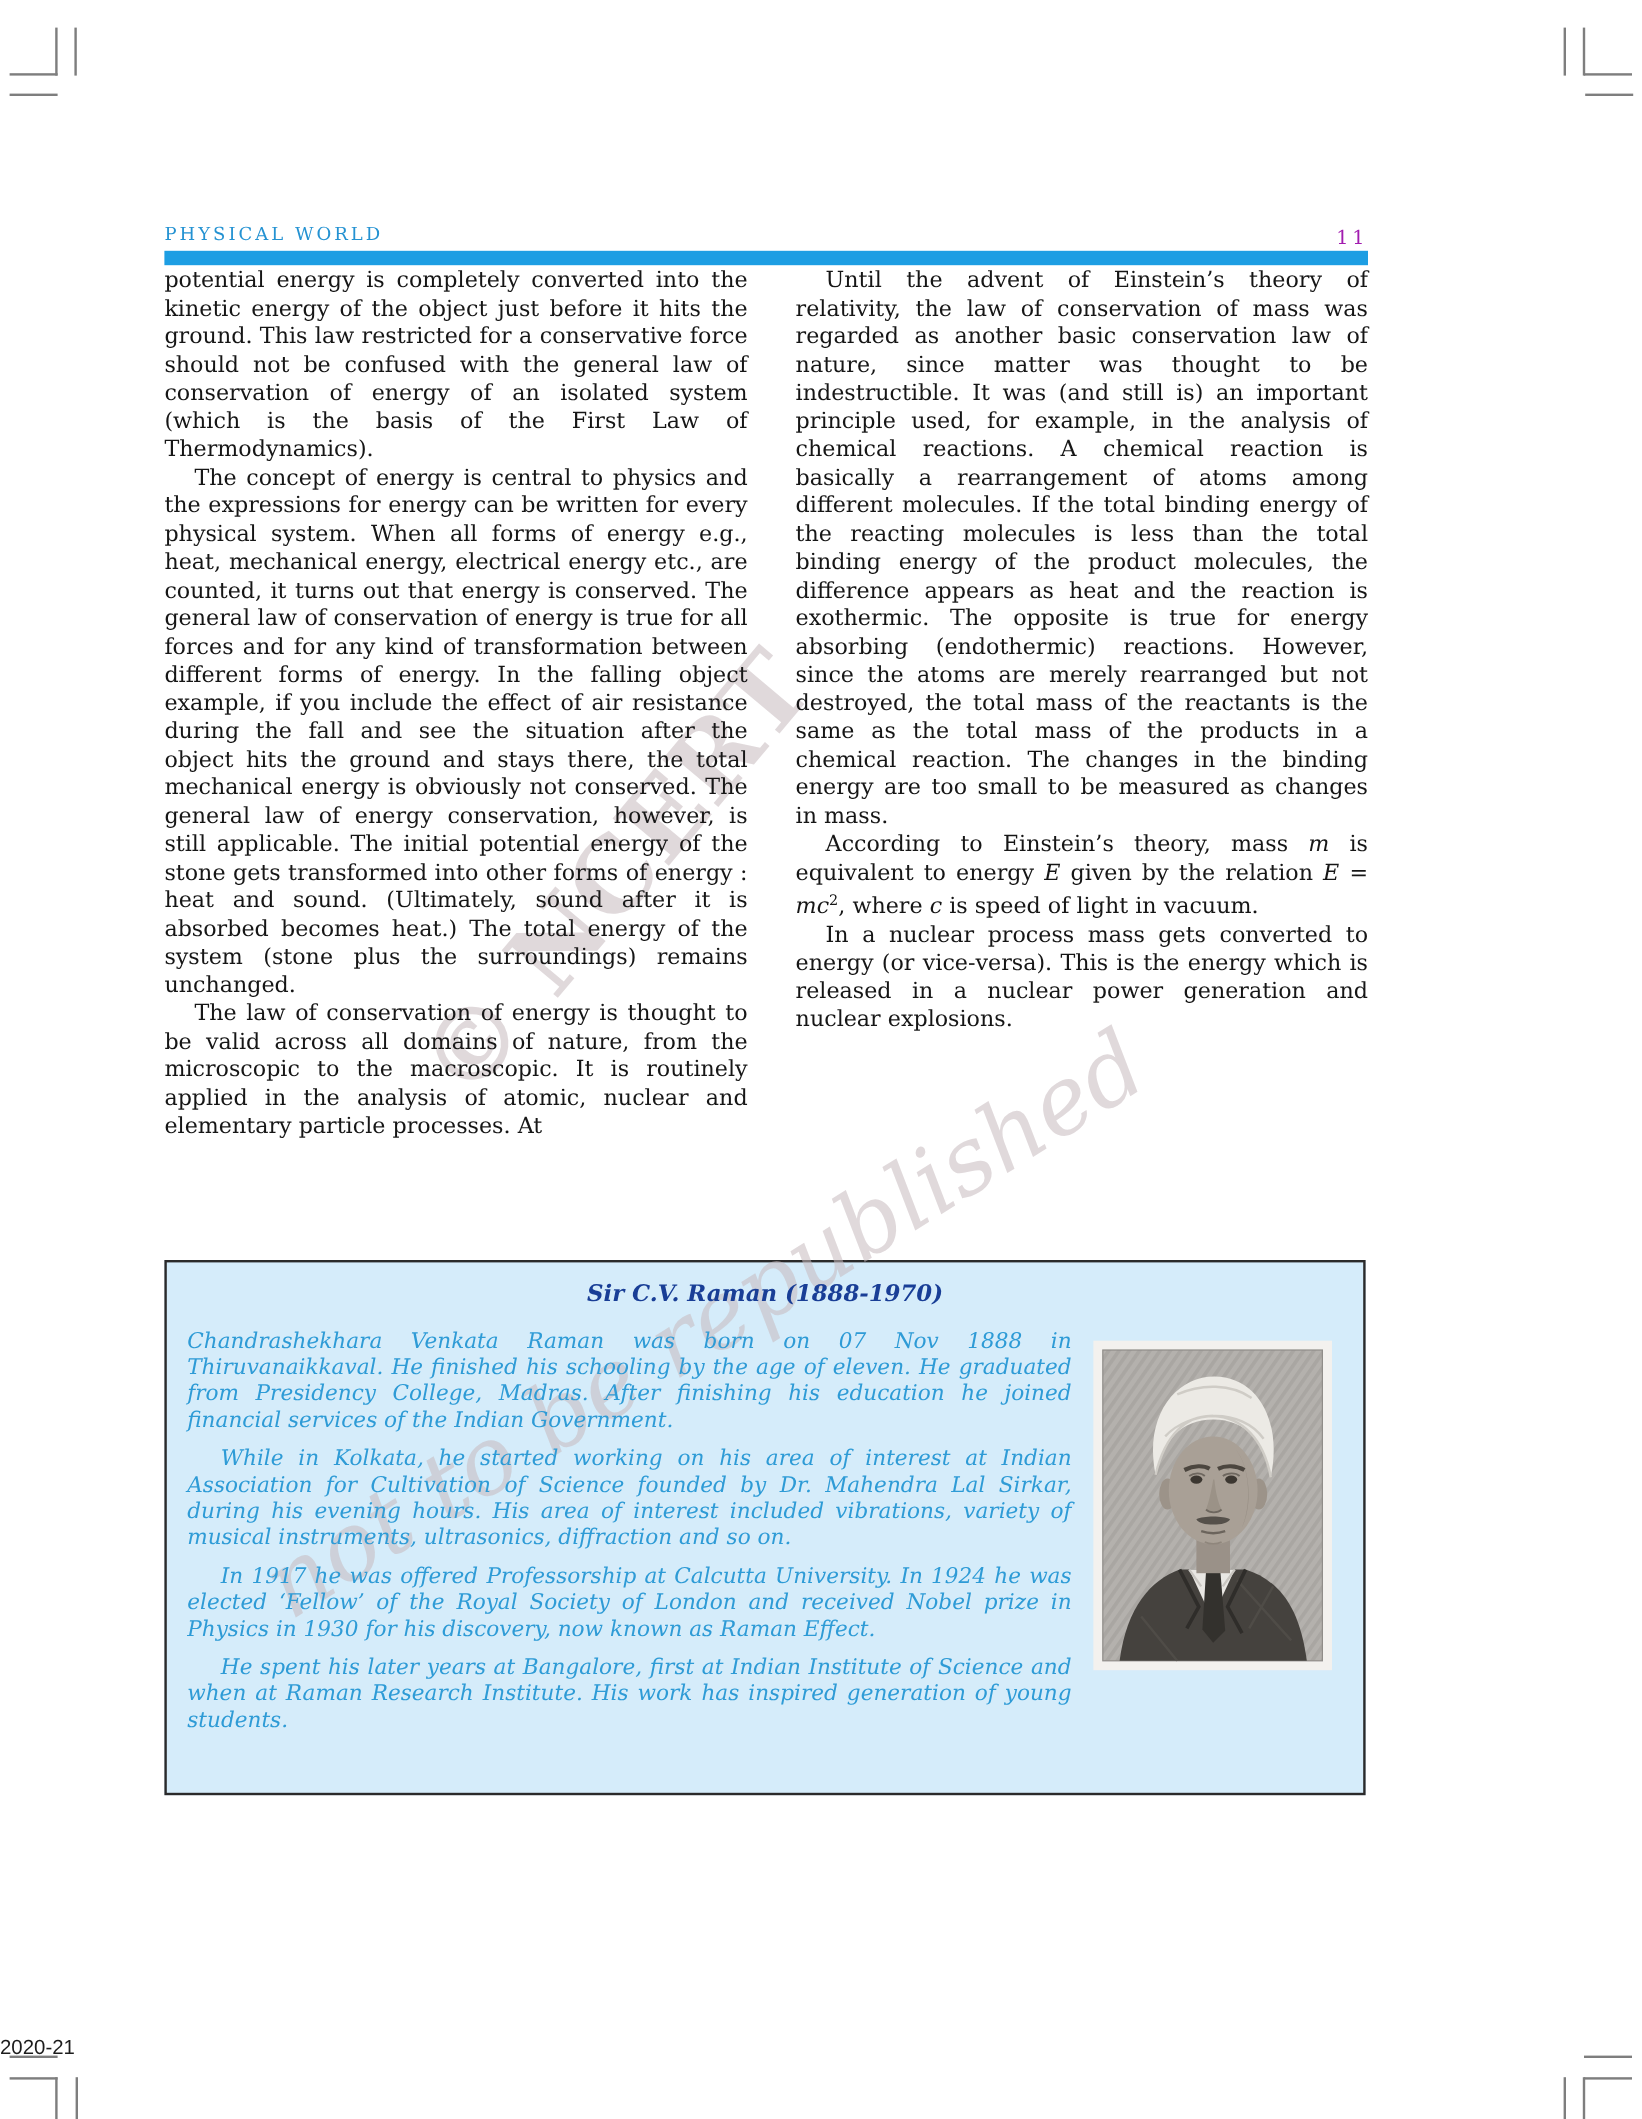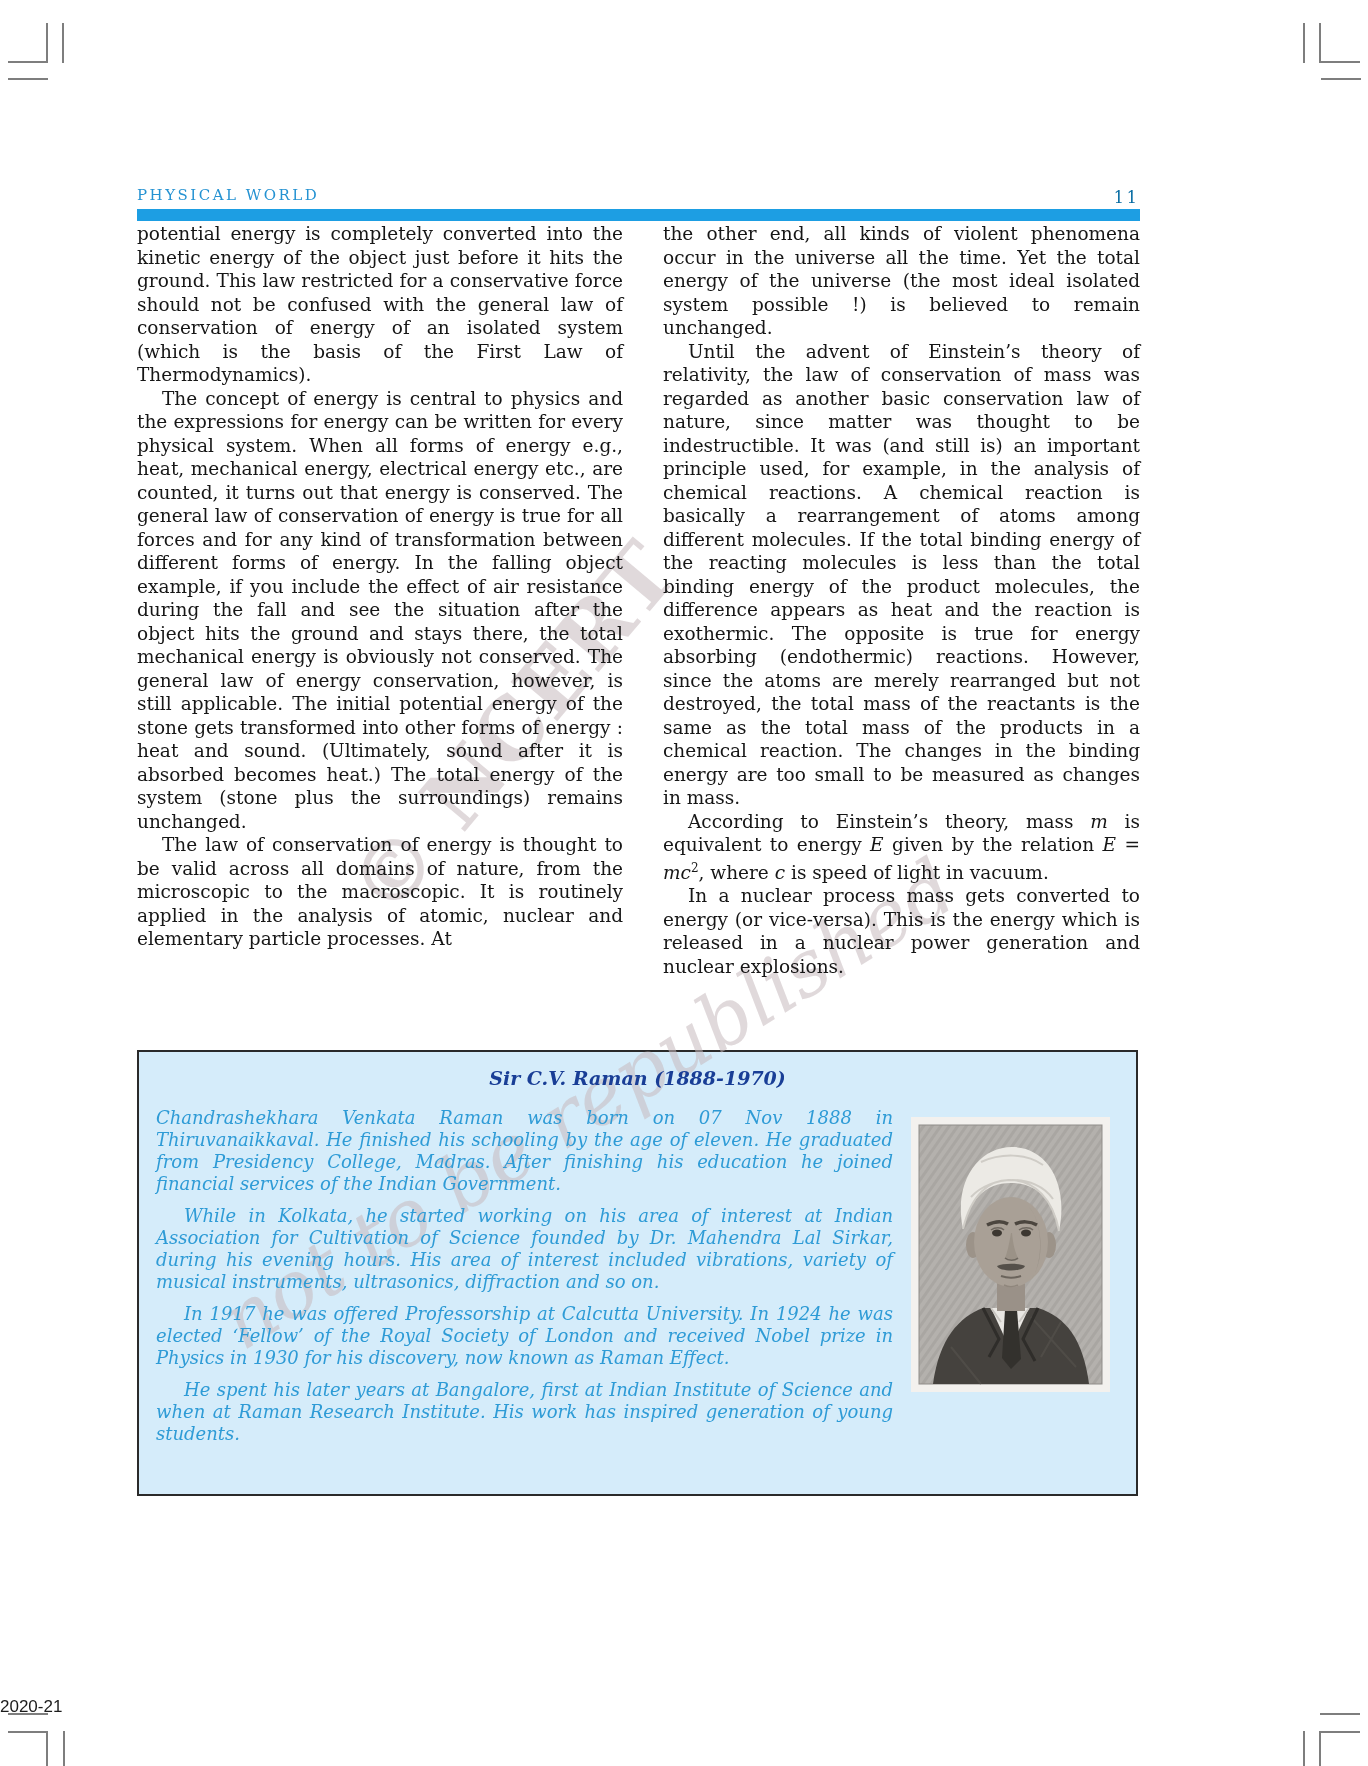--- a/index.html
+++ b/index.html
@@ -8,21 +8,21 @@
 
   
   .cm{position:absolute;background:#7e7e7e;}
   .cmh{width:40px;height:2px;}
   .cmv{width:2px;height:40px;}
 
   
   .runhead{position:absolute;left:137px;top:171px;font-size:15px;letter-spacing:2.5px;
            color:#2492d2;z-index:2;}
   .pagenum{position:absolute;left:1090px;top:173px;width:50px;text-align:right;font-size:16px;
-           letter-spacing:3px;color:#0369a1;z-index:2;}
+           letter-spacing:3px;color:#a21caf;z-index:2;}
   .rule{position:absolute;left:137px;top:194px;width:1003px;height:12px;background:#1d9ee3;}
 
   
   .col{position:absolute;top:207px;font-size:18.5px;line-height:23.5px;color:#161616;
        text-align:justify;z-index:2;}
   .col-left{left:137px;width:486px;}
   .col-right{left:663px;width:477px;}
   .col p{margin:0;}
   .col p.indent{text-indent:25px;}
   sup{font-size:0.65em;}
@@ -78,21 +78,20 @@
   <span class="runhead">PHYSICAL WORLD</span>
   <span class="pagenum">11</span>
   <div class="rule"></div>
 
   <div class="col col-left" id="col-left">
       <p class="para"><span>potential energy is completely converted into the kinetic energy of the object just before it hits the ground. This law restricted for a conservative force should not be confused with the general law of conservation of energy of an isolated system (which is the basis of the First Law of Thermodynamics).</span></p>
       <p class="para indent"><span>The concept of energy is central to physics and the expressions for energy can be written for every physical system. When all forms of energy e.g., heat, mechanical energy, electrical energy etc., are counted, it turns out that energy is conserved. The general law of conservation of energy is true for all forces and for any kind of transformation between different forms of energy. In the falling object example, if you include the effect of air resistance during the fall and see the situation after the object hits the ground and stays there, the total mechanical energy is obviously not conserved. The general law of energy conservation, however, is still applicable. The initial potential energy of the stone gets transformed into other forms of energy : heat and sound. (Ultimately, sound after it is absorbed becomes heat.) The total energy of the system (stone plus the surroundings) remains unchanged.</span></p>
       <p class="para indent"><span>The law of conservation of energy is thought to be valid across all domains of nature, from the microscopic to the macroscopic. It is routinely applied in the analysis of atomic, nuclear and elementary particle processes. At</span></p>
     </div>
   <div class="col col-right" id="col-right">
-      <p class="para"><span>the other end, all kinds of violent phenomena occur in the universe all the time.  Yet the total energy of the universe (the most ideal isolated system possible !) is believed to remain unchanged.</span></p>
       <p class="para indent"><span>Until the advent of Einstein’s theory of relativity, the law of conservation of mass was regarded as another basic conservation law of nature, since matter was thought to be indestructible. It was (and still is) an important principle used, for example, in the analysis of chemical reactions. A chemical reaction is basically a rearrangement of atoms among different molecules.  If the total binding energy of the reacting molecules is less than the total binding energy of the product molecules, the difference appears as heat and the reaction is exothermic.  The opposite is true for energy absorbing (endothermic) reactions. However, since the atoms are merely rearranged but not destroyed, the total mass of the reactants is the same as the total mass of the products in a chemical reaction. The changes in the binding energy are too small to be measured as changes in mass.</span></p>
       <p class="para indent"><span>According to Einstein’s theory, mass </span><i>m</i><span> is equivalent to energy </span><i>E</i><span> given by the relation </span><i>E</i><span> = </span><i>mc</i><sup>2</sup><span>, where </span><i>c</i><span> is speed of light in vacuum.</span></p>
       <p class="para indent"><span>In a nuclear process mass gets converted to energy (or vice-versa). This is the energy which is released in a nuclear power generation and nuclear explosions.</span></p>
     </div>
 
   <section class="raman-box">
     <h2>Sir C.V. Raman (1888-1970)</h2>
     <div class="box-body" id="box-body">
       <figure class="photo">
         <svg viewBox="0 0 199 275" width="199" height="275" xmlns="http://www.w3.org/2000/svg">

